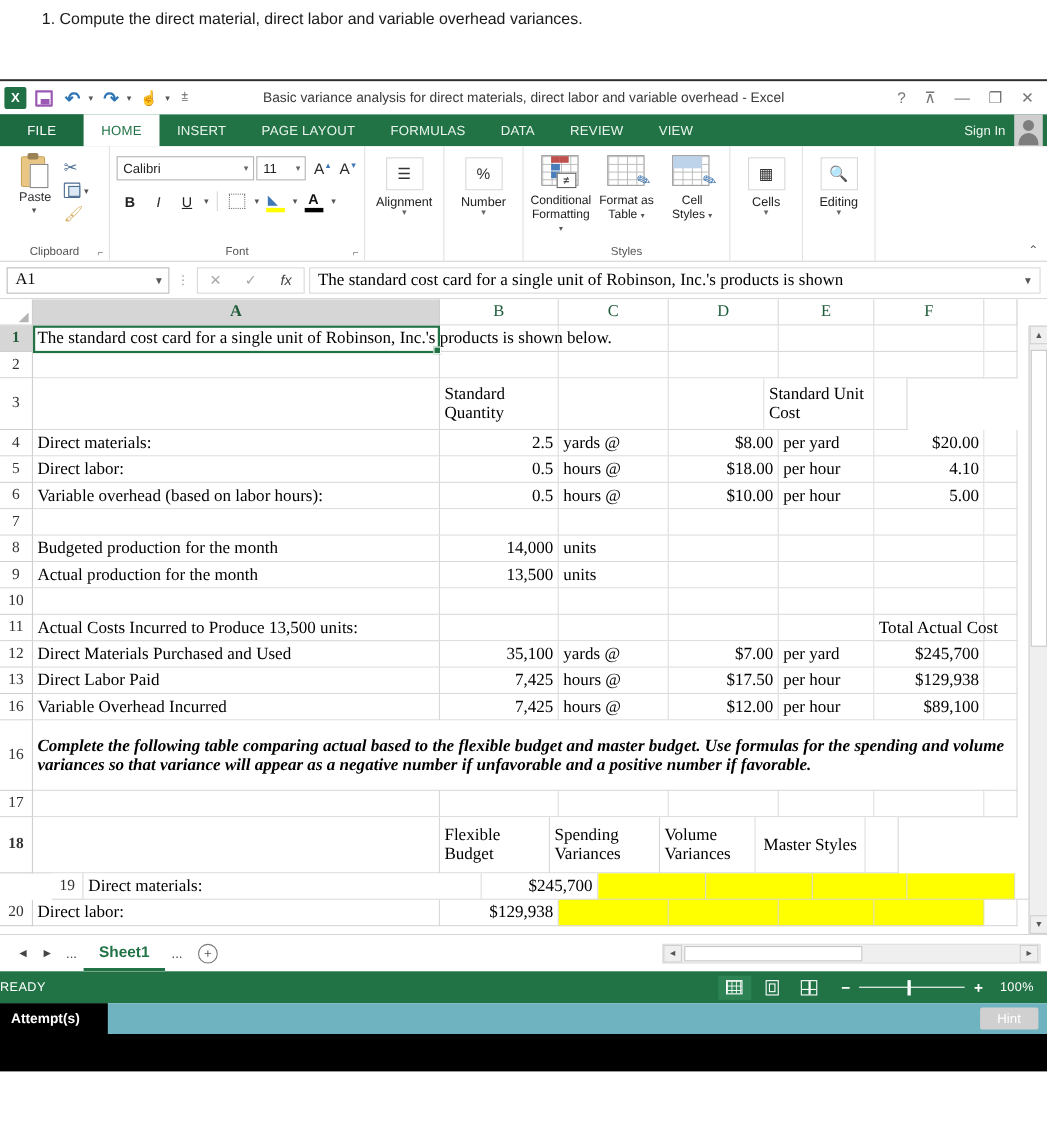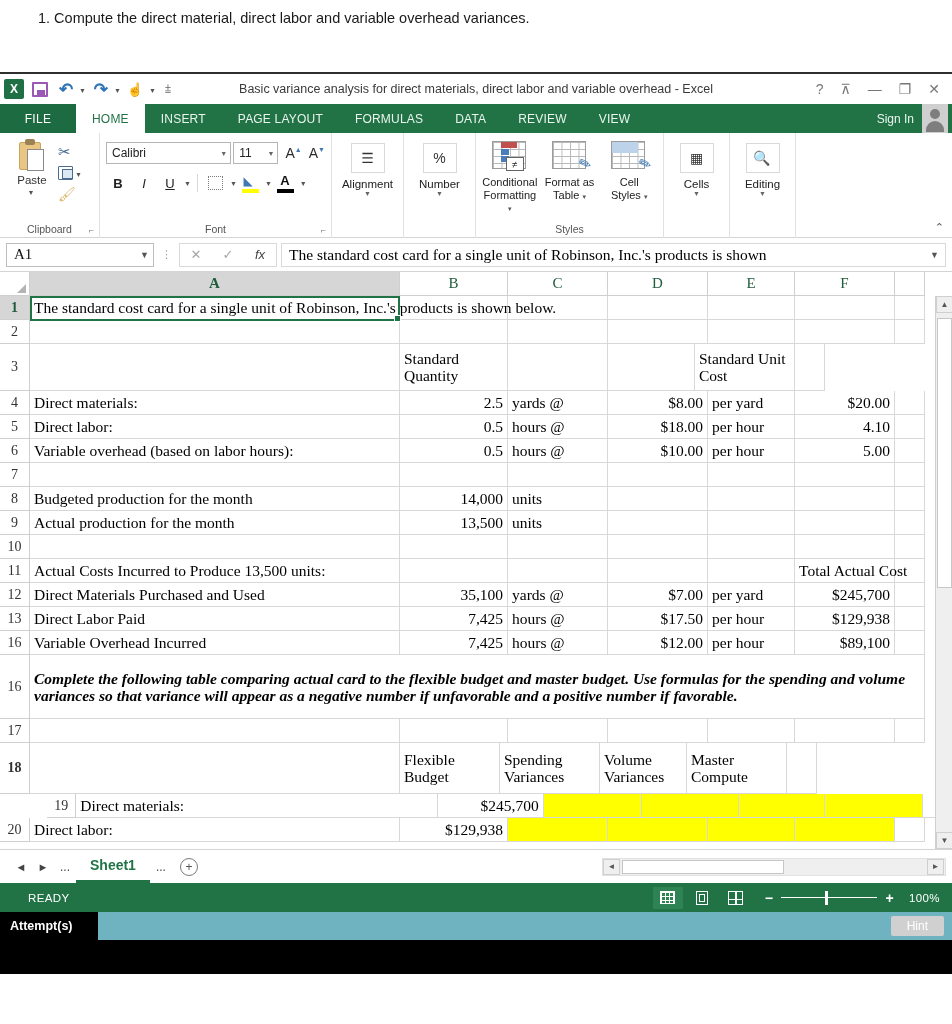--- a/index.html
+++ b/index.html
@@ -391,21 +391,21 @@
   .hs-btn{width:17px;height:16px;background:#efefef;border:1px solid #cfcfcf;
     display:flex;align-items:center;justify-content:center;font-size:8px;color:#555;}
   #hs-thumb{position:absolute;left:19px;top:1px;width:162px;height:14px;background:#fff;border:1px solid #c6c6c6;}
   #hs-right{position:absolute;right:1px;top:0;}
 
   
   #status-bar {
     height:29px; background:#217346;
     display:flex; align-items:center;
     color:#fff; font-size:11.5px;
-    padding-left:28px;
+    padding-left:0;
     letter-spacing:.4px;
   }
   #status-right { margin-left:auto; display:flex; align-items:center; padding-right:12px; gap:0; }
   .view-btn {
     width:30px; height:22px;
     display:flex; align-items:center; justify-content:center;
     margin-right:4px;
   }
   .view-btn.active { background:#2e8355; }
   .vb-grid{width:15px;height:13px;border:1.5px solid #fff;
@@ -800,39 +800,39 @@
           <div class="xcell" style="width: 370px; height: 24px;">Variable Overhead Incurred</div>
           <div class="xcell r" style="width: 108px; height: 24px;">7,425</div>
           <div class="xcell" style="width: 100px; height: 24px;">hours @</div>
           <div class="xcell r" style="width: 100px; height: 24px;">$12.00</div>
           <div class="xcell" style="width: 87px; height: 24px;">per hour</div>
           <div class="xcell r" style="width: 100px; height: 24px;">$89,100</div>
           <div class="xcell" style="width: 30px; height: 24px;"></div>
         </div>
         <div class="xrow">
           <div class="rowhead" style="height: 64px;">16</div>
-          <div class="xcell wrapc bolditalic" style="width: 895px; height: 64px; align-items: center;">Complete the following table comparing actual card to the flexible budget and master budget.   Use formulas for the spending and volume variances so that variance will appear as a negative number if unfavorable and a positive number if favorable.</div>
+          <div class="xcell wrapc bolditalic" style="width: 895px; height: 64px; align-items: center;">Complete the following table comparing actual based to the flexible budget and master budget.   Use formulas for the spending and volume variances so that variance will appear as a negative number if unfavorable and a positive number if favorable.</div>
         </div>
         <div class="xrow">
           <div class="rowhead" style="height: 24px;">17</div>
           <div class="xcell" style="width: 370px; height: 24px;"></div>
           <div class="xcell" style="width: 108px; height: 24px;"></div>
           <div class="xcell" style="width: 100px; height: 24px;"></div>
           <div class="xcell" style="width: 100px; height: 24px;"></div>
           <div class="xcell" style="width: 87px; height: 24px;"></div>
           <div class="xcell" style="width: 100px; height: 24px;"></div>
           <div class="xcell" style="width: 30px; height: 24px;"></div>
         </div>
         <div class="xrow">
           <div class="rowhead" style="height: 51px; font-weight: bold;">18</div>
           <div class="xcell" style="width: 370px; height: 51px;"></div>
           <div class="xcell c wrapc" style="width: 100px; height: 51px;">Flexible Budget</div>
           <div class="xcell c wrapc" style="width: 100px; height: 51px;">Spending Variances</div>
           <div class="xcell c wrapc" style="width: 87px; height: 51px;">Volume Variances</div>
-          <div class="xcell c wrapc" style="width: 100px; height: 51px;">Master Compute</div>
+          <div class="xcell c wrapc" style="width: 100px; height: 51px;">Master Styles</div>
           <div class="xcell" style="width: 30px; height: 51px;"></div>
         </div>
         <div class="xrow">
           <div class="rowhead" style="height: 24px; margin-left: 47px;">19</div>
           <div class="xcell" style="width: 370px; height: 24px;">Direct materials:</div>
           <div class="xcell r" style="width: 108px; height: 24px;">$245,700</div>
           <div class="xcell hl" style="width: 100px; height: 24px;"></div>
           <div class="xcell hl" style="width: 100px; height: 24px;"></div>
           <div class="xcell hl" style="width: 87px; height: 24px;"></div>
           <div class="xcell hl" style="width: 100px; height: 24px;"></div>

